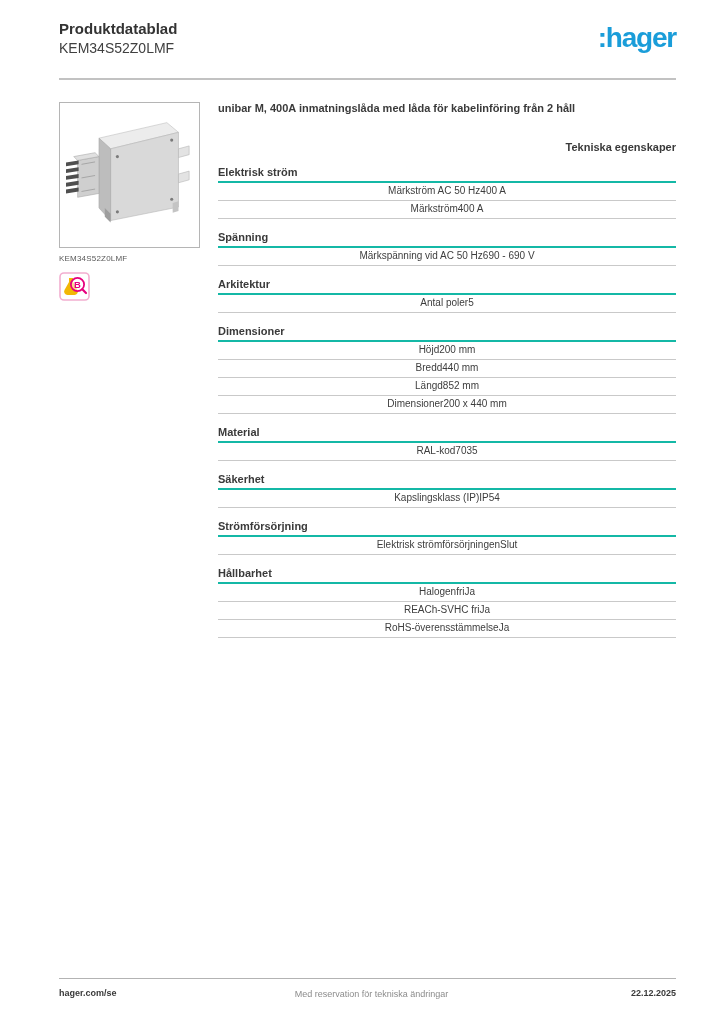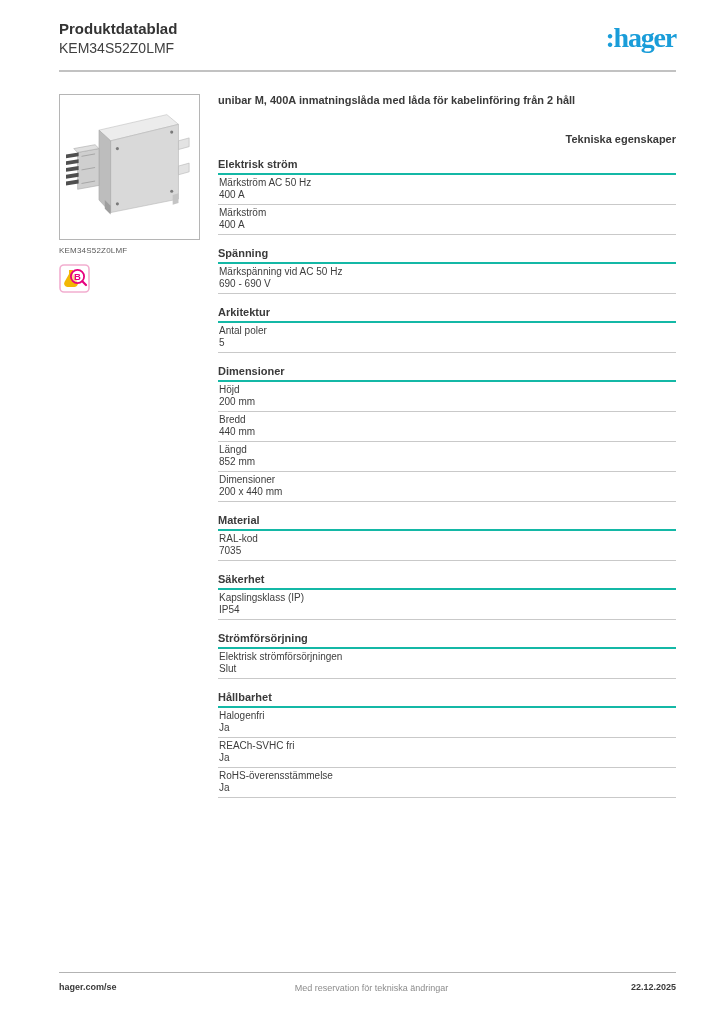--- a/index.html
+++ b/index.html
@@ -10,28 +10,28 @@
     font-family: "Liberation Sans", sans-serif;
     color: #3d3d3d;
     overflow: hidden;
   }
   .page { position: absolute; inset: 0; padding: 20px 48px 0 59px; }
 
   
   .header {
     display: flex; justify-content: space-between; align-items: flex-start;
     border-bottom: 2px solid #c2c2c2;
-    padding-bottom: 13px;
+    padding-bottom: 21px;
   }
   .header-titles { line-height: 1.2; }
   .doc-title { font-size: 15px; font-weight: bold; color: #333333; }
   .doc-ref   { font-size: 14px; font-weight: normal; color: #404040; margin-top: 2px; }
   .logo {
     font-size: 28px; font-weight: bold; letter-spacing: -1.2px;
-    line-height: 1; margin-top: 4px; font-family: Liberation Serif, serif;
+    line-height: 1; margin-top: 4px;
   }
 
   
   .main { display: flex; margin-top: 22px; }
   .left-col { width: 141px; flex: 0 0 141px; }
   .right-col { flex: 1; margin-left: 18px; }
 
   .product-image-box {
     width: 141px; height: 146px;
     border: 1px solid #b5b5b5;
@@ -51,33 +51,32 @@
     font-size: 11px; font-weight: bold; color: #3a3a3a;
     margin-top: 25px; margin-bottom: 13px; text-align: right;
   }
   .spec-section { margin-bottom: 12px; }
   .section-title {
     font-size: 11px; font-weight: bold; color: #3a3a3a;
     padding-bottom: 3px;
     border-bottom: 2px solid #14b8a6;
   }
   .spec-row {
-    display: flex; justify-content: flex-start; align-items: baseline;
+    display: flex; justify-content: center; align-items: baseline;
     font-size: 10px; color: #3d3d3d;
     padding: 2px 1px 3px 1px;
     border-bottom: 1px solid #c9c9c9;
     line-height: 1.2;
-    flex-direction: column;
   }
   .spec-label { text-align: left; }
   .spec-value { text-align: right; white-space: nowrap; }
 
   
   .footer {
-    position: absolute; left: 59px; right: 48px; bottom: 16px;
+    position: absolute; left: 59px; right: 48px; bottom: 10px;
     border-top: 1px solid #b3b3b3;
     padding: 9px 0 16px 0;
     display: flex; justify-content: space-between; align-items: center;
   }
   .footer-site { font-size: 9px; font-weight: bold; color: #3a3a3a; text-decoration: none; }
   .footer-disclaimer {
     position: absolute; left: 0; right: 0; text-align: center;
     font-size: 9px; color: #8c8c8c; top: 10px; margin-left: 8px;
   }
   .footer-date { font-size: 9px; font-weight: bold; color: #3a3a3a; }

